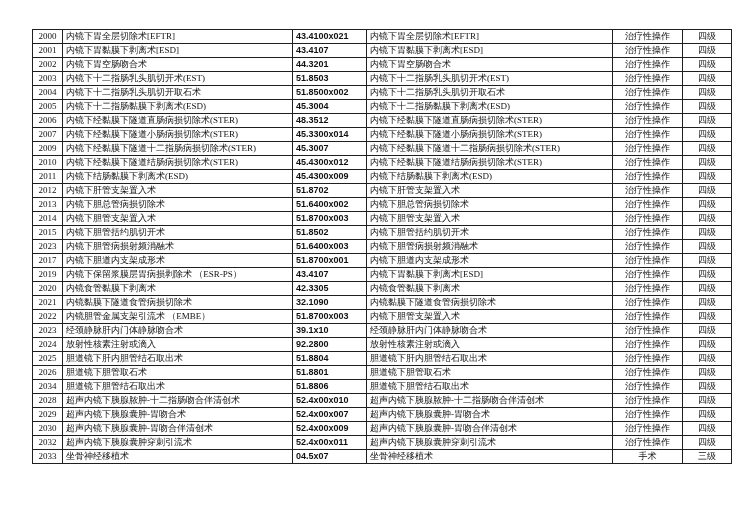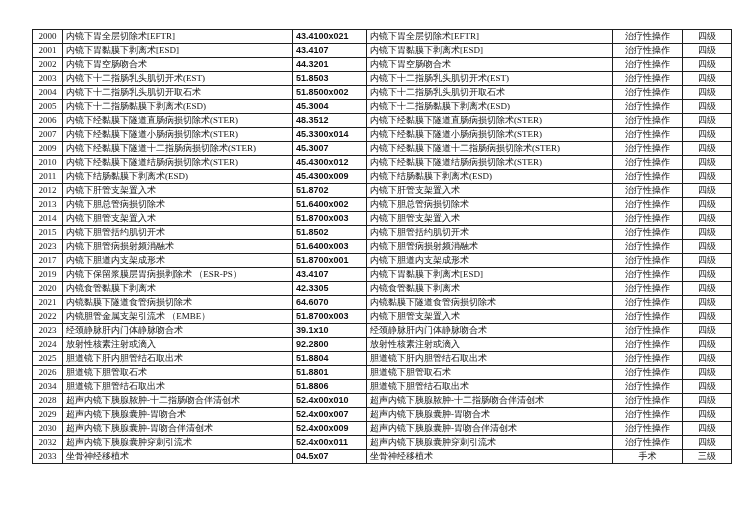--- a/index.html
+++ b/index.html
@@ -215,21 +215,21 @@
     <td class="c-num">2020</td>
     <td class="c-name">内镜食管黏膜下剥离术</td>
     <td class="c-code">42.3305</td>
     <td class="c-name">内镜食管黏膜下剥离术</td>
     <td class="c-cat">治疗性操作</td>
     <td class="c-level">四级</td>
   </tr>
         <tr>
     <td class="c-num">2021</td>
     <td class="c-name">内镜黏膜下隧道食管病损切除术</td>
-    <td class="c-code">64.6070</td>
+    <td class="c-code">32.1090</td>
     <td class="c-name">内镜黏膜下隧道食管病损切除术</td>
     <td class="c-cat">治疗性操作</td>
     <td class="c-level">四级</td>
   </tr>
         <tr>
     <td class="c-num">2022</td>
     <td class="c-name">内镜胆管金属支架引流术 （EMBE）</td>
     <td class="c-code">51.8700x003</td>
     <td class="c-name">内镜下胆管支架置入术</td>
     <td class="c-cat">治疗性操作</td>

